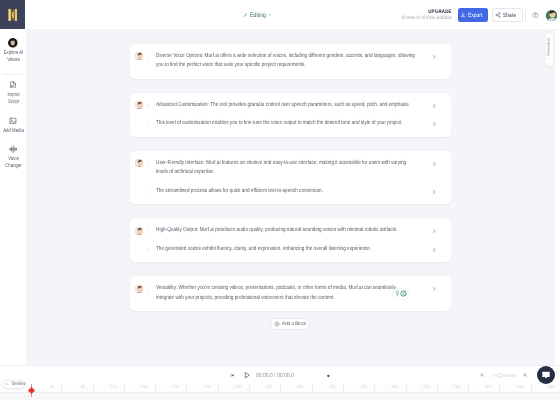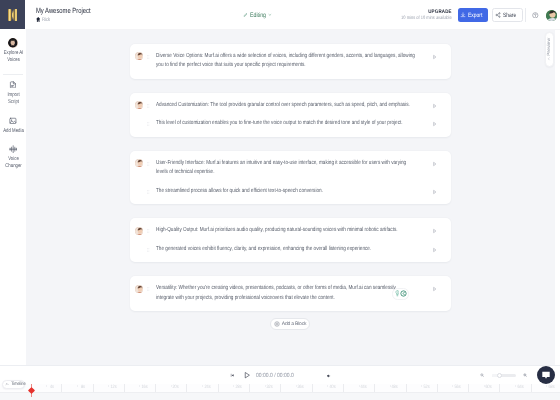--- a/index.html
+++ b/index.html
@@ -160,29 +160,20 @@
             <path d="M2.6 7.6v4.8M17.4 7.6v4.8"></path>
             <path d="M1.6 10h16.8"></path>
           </svg>
         </div>
         <div class="ri-label">Voice Changer</div>
       </div>
     </div>
   </div>
 
   <div class="header">
-    <div class="h-title-wrap">
-      <div class="h-title">My Awesome Project</div>
-      <div class="h-crumb">
-        <svg width="4.4" height="5" viewBox="0 0 16 20">
-          <path d="M8 0 0.2 7.6l1.5 1.9 1.1-1V20h3.6v-6.2h3.2V20h3.6V8.5l1.1 1 1.5-1.9z" fill="#1c2233"></path>
-        </svg>
-        <span class="hc-text">Rick</span>
-      </div>
-    </div>
     <div class="h-mode">
       <svg width="4.4" height="4.4" viewBox="0 0 20 20">
         <path d="M14.3 2.6a1.6 1.6 0 0 1 2.3 0l.8.8a1.6 1.6 0 0 1 0 2.3l-9.1 9.1-3.6.9.9-3.6z" fill="none" stroke="#2e7d5b" stroke-width="1.8" stroke-linejoin="round"></path>
       </svg>
       <span class="hm-label">Editing</span>
       <svg width="3.8" height="3.8" viewBox="0 0 20 20">
         <path d="M5 7.5 10 12.5 15 7.5" fill="none" stroke="#2e7d5b" stroke-width="2" stroke-linecap="round" stroke-linejoin="round"></path>
       </svg>
     </div>
     <div class="h-right">

